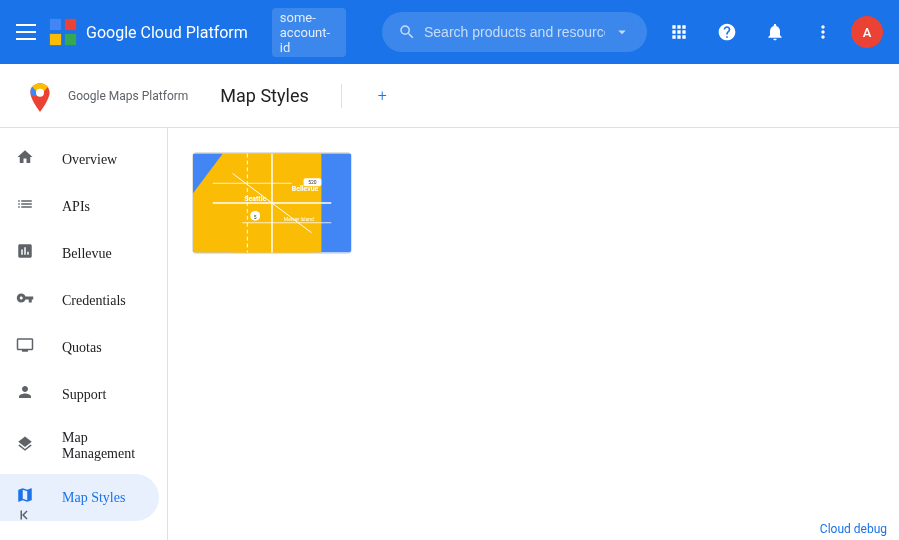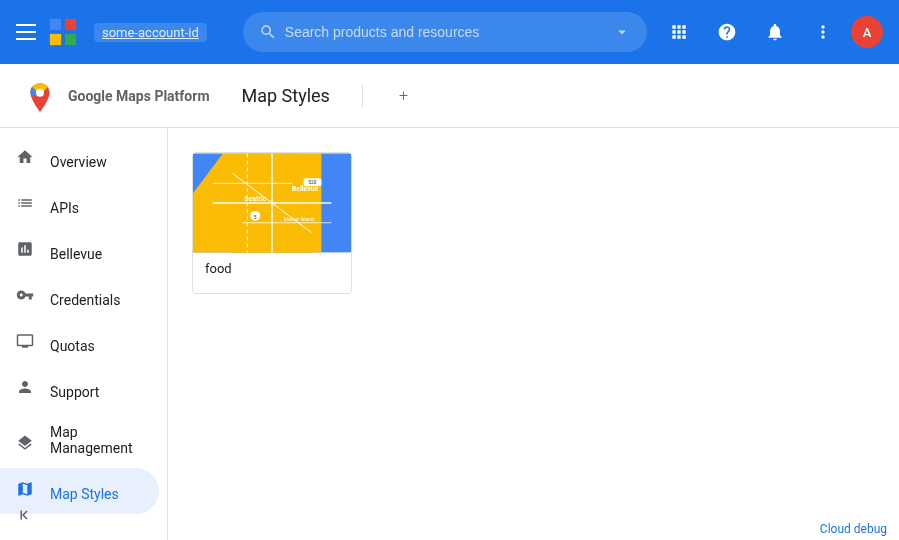--- a/index.html
+++ b/index.html
@@ -15,21 +15,21 @@
       gap: 12px;
       color: #fff;
       position: relative;
       z-index: 10;
     }
     .topbar-menu-icon { cursor: pointer; display: flex; flex-direction: column; gap: 5px; }
     .topbar-menu-icon span { display: block; width: 20px; height: 2px; background: #fff; }
     .topbar-logo { display: flex; align-items: center; gap: 8px; }
     .topbar-logo-icon { width: 30px; height: 30px; }
     .topbar-title { color: #fff; font-size: 16px; white-space: nowrap; }
-    .topbar-account { font-size: 13px; color: rgba(255,255,255,0.85); background: rgba(255,255,255,0.15); border-radius: 4px; padding: 2px 8px; margin-left: 4px; text-decoration: underline; }
+    .topbar-account { font-size: 13px; color: rgba(255,255,255,0.85); background: rgba(255,255,255,0.15); border-radius: 4px; padding: 2px 8px; margin-left: 12px; }
     .topbar-search {
       flex: 1;
       max-width: 600px;
       margin-left: 24px;
       display: flex;
       align-items: center;
       background: rgba(255,255,255,0.15);
       border-radius: 24px;
       padding: 0 16px;
       height: 40px;
@@ -69,22 +69,22 @@
       display: flex;
       align-items: center;
       padding: 0 24px;
       gap: 0;
       background: #fff;
     }
     .subheader-logo {
       width: 32px; height: 32px; margin-right: 12px;
     }
     .subheader-product {
-      font-size: 14px;
-      font-weight: 700;
+      font-size: 12px;
+      font-weight: 400;
       color: #5f6368;
       margin-right: 32px;
     }
     .subheader-page {
       font-size: 18px;
       color: #202124;
       margin-right: 32px;
     }
     .subheader-divider {
       width: 1px; height: 24px;
@@ -116,28 +116,29 @@
       width: 168px;
       border-right: 1px solid #e0e0e0;
       background: #fff;
       padding-top: 8px;
       flex-shrink: 0;
       overflow-y: auto;
       position: relative;
     }
     .sidebar-item {
       display: flex;
-      align-items: flex-end;
-      gap: 16px;
+      align-items: center;
+      gap: 28px;
       padding: 12px 16px;
       cursor: pointer;
       border-radius: 0 24px 24px 0;
       margin-right: 8px;
       font-size: 14px;
       color: #202124;
+      font-family: Liberation Serif, serif;
     }
     .sidebar-item.active {
       background: #e8f0fe;
       color: #1a73e8;
     }
     .sidebar-item .icon { font-size: 18px; color: #5f6368; flex-shrink: 0; }
     .sidebar-item.active .icon { color: #1a73e8; }
     .sidebar-collapse {
       position: absolute;
       bottom: 12px;
@@ -204,20 +205,21 @@
       <span></span>
   </div>
   <div class="topbar-logo">
 
     <svg class="topbar-logo-icon" viewBox="0 0 32 32">
       <rect x="2" y="2" width="12" height="12" fill="#4285F4"></rect>
       <rect x="18" y="2" width="12" height="12" fill="#EA4335"></rect>
       <rect x="2" y="18" width="12" height="12" fill="#FBBC05"></rect>
       <rect x="18" y="18" width="12" height="12" fill="#34A853"></rect>
     </svg>
+    <span class="topbar-title">Google Cloud Platform</span>
   </div>
   <span class="topbar-account">some-account-id</span>
   <div class="topbar-search">
     <svg width="18" height="18" viewBox="0 0 24 24" fill="rgba(255,255,255,0.7)">
       <path d="M15.5 14h-.79l-.28-.27A6.47 6.47 0 0 0 16 9.5 6.5 6.5 0 1 0 9.5 16c1.61 0 3.09-.59 4.23-1.57l.27.28v.79l5 4.99L20.49 19l-4.99-5zm-6 0C7.01 14 5 11.99 5 9.5S7.01 5 9.5 5 14 7.01 14 9.5 11.99 14 9.5 14z"></path>
     </svg>
     <input type="text" placeholder="Search products and resources" style="">
     <svg width="18" height="18" viewBox="0 0 24 24" fill="rgba(255,255,255,0.7)">
       <path d="M7 10l5 5 5-5z"></path>
     </svg>
@@ -374,20 +376,19 @@
           <text x="100" y="38" font-size="7" fill="white" font-weight="bold">Bellevue</text>
           <text x="92" y="68" font-size="5" fill="white">Mercer Island</text>
 
           <circle cx="63" cy="63" r="5" fill="white"></circle>
           <text x="63" y="66" font-size="5" fill="#333" text-anchor="middle">5</text>
 
           <rect x="112" y="25" width="18" height="8" rx="2" fill="white"></rect>
           <text x="121" y="31" font-size="5" fill="#333" text-anchor="middle">520</text>
         </svg>
       </div>
-      <div class="map-card-label">food</div>
     </div>
   </main>
 </div>
 
 <div class="bottom-bar">
   <span>Cloud debug</span>
 </div>
 
 </body></html>

